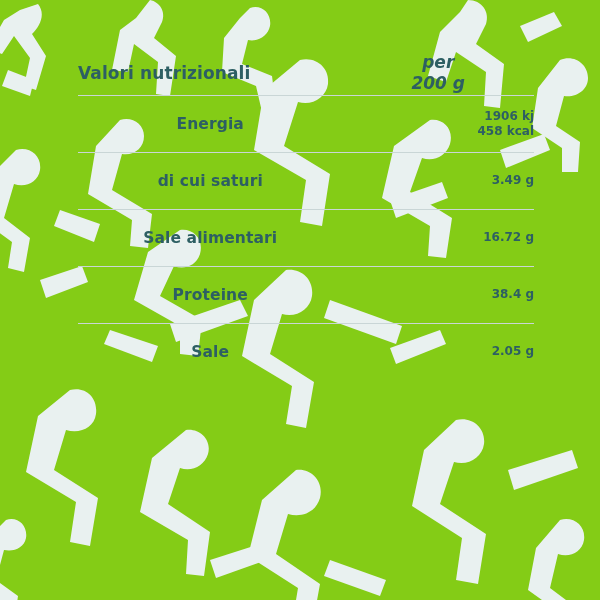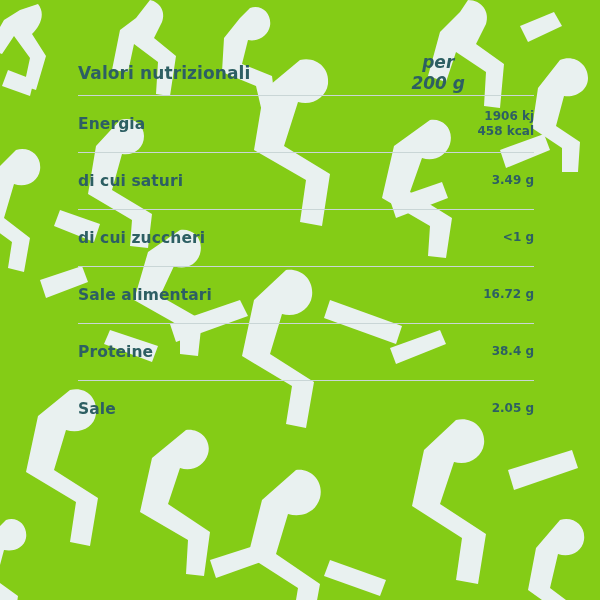--- a/index.html
+++ b/index.html
@@ -67,21 +67,21 @@
 
   tbody tr {
     border-top: 1px solid #c9d6d6;
   }
   tbody td {
     height: 56px;
     font-weight: bold;
     color: #2d5f63;
   }
   tbody td.name {
-    text-align: left;
+    text-align: center;
     font-size: 15.5px;
     letter-spacing: 0.1px;
   }
   tbody td.value {
     text-align: right;
     font-size: 12px;
     line-height: 1.25;
   }
   tbody td.value .sub {
     display: block;
@@ -169,24 +169,20 @@
           <td class="value">
             <span class="sub">1906 kj</span>
             <span class="sub">458 kcal</span>
           </td>
         </tr>
         <tr>
           <td class="name">di cui saturi</td>
           <td class="value">3.49 g</td>
         </tr>
         <tr>
-          <td class="name">di cui zuccheri</td>
-          <td class="value">&lt;1 g</td>
-        </tr>
-        <tr>
           <td class="name">Sale alimentari</td>
           <td class="value">16.72 g</td>
         </tr>
         <tr>
           <td class="name">Proteine</td>
           <td class="value">38.4 g</td>
         </tr>
         <tr>
           <td class="name">Sale</td>
           <td class="value">2.05 g</td>

